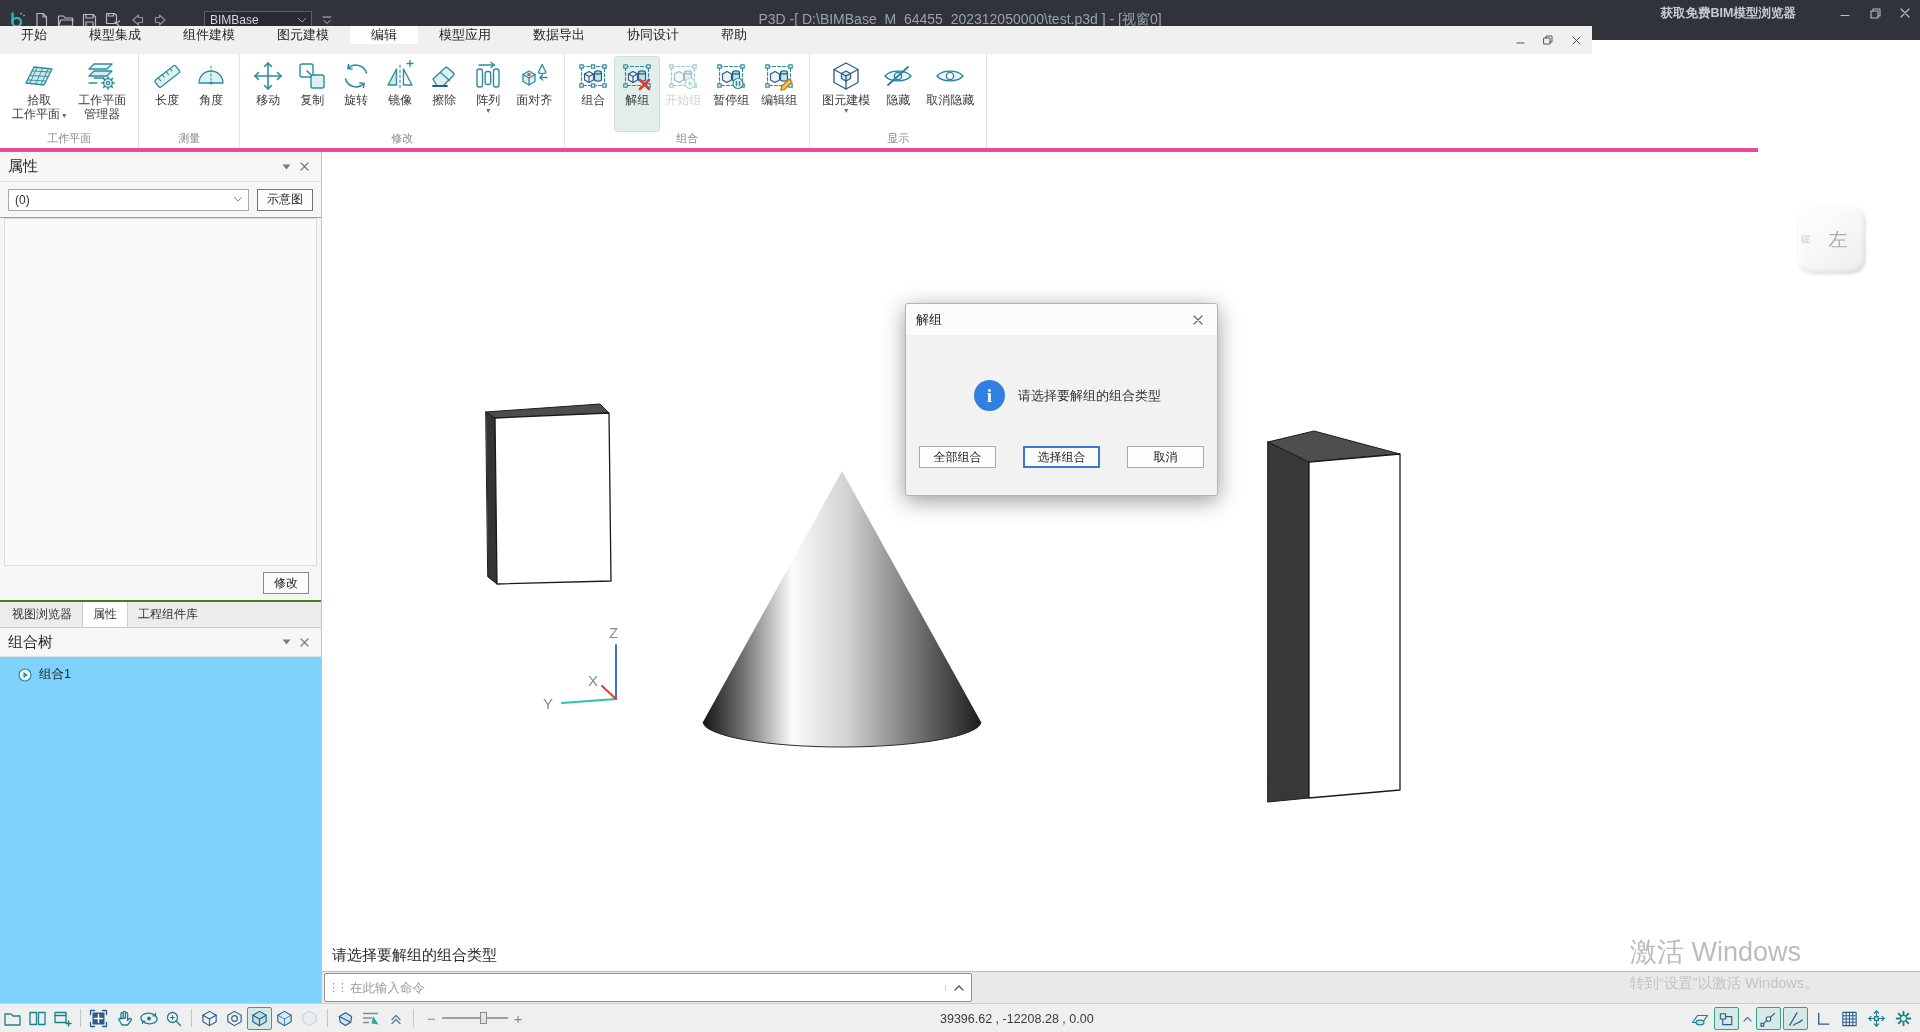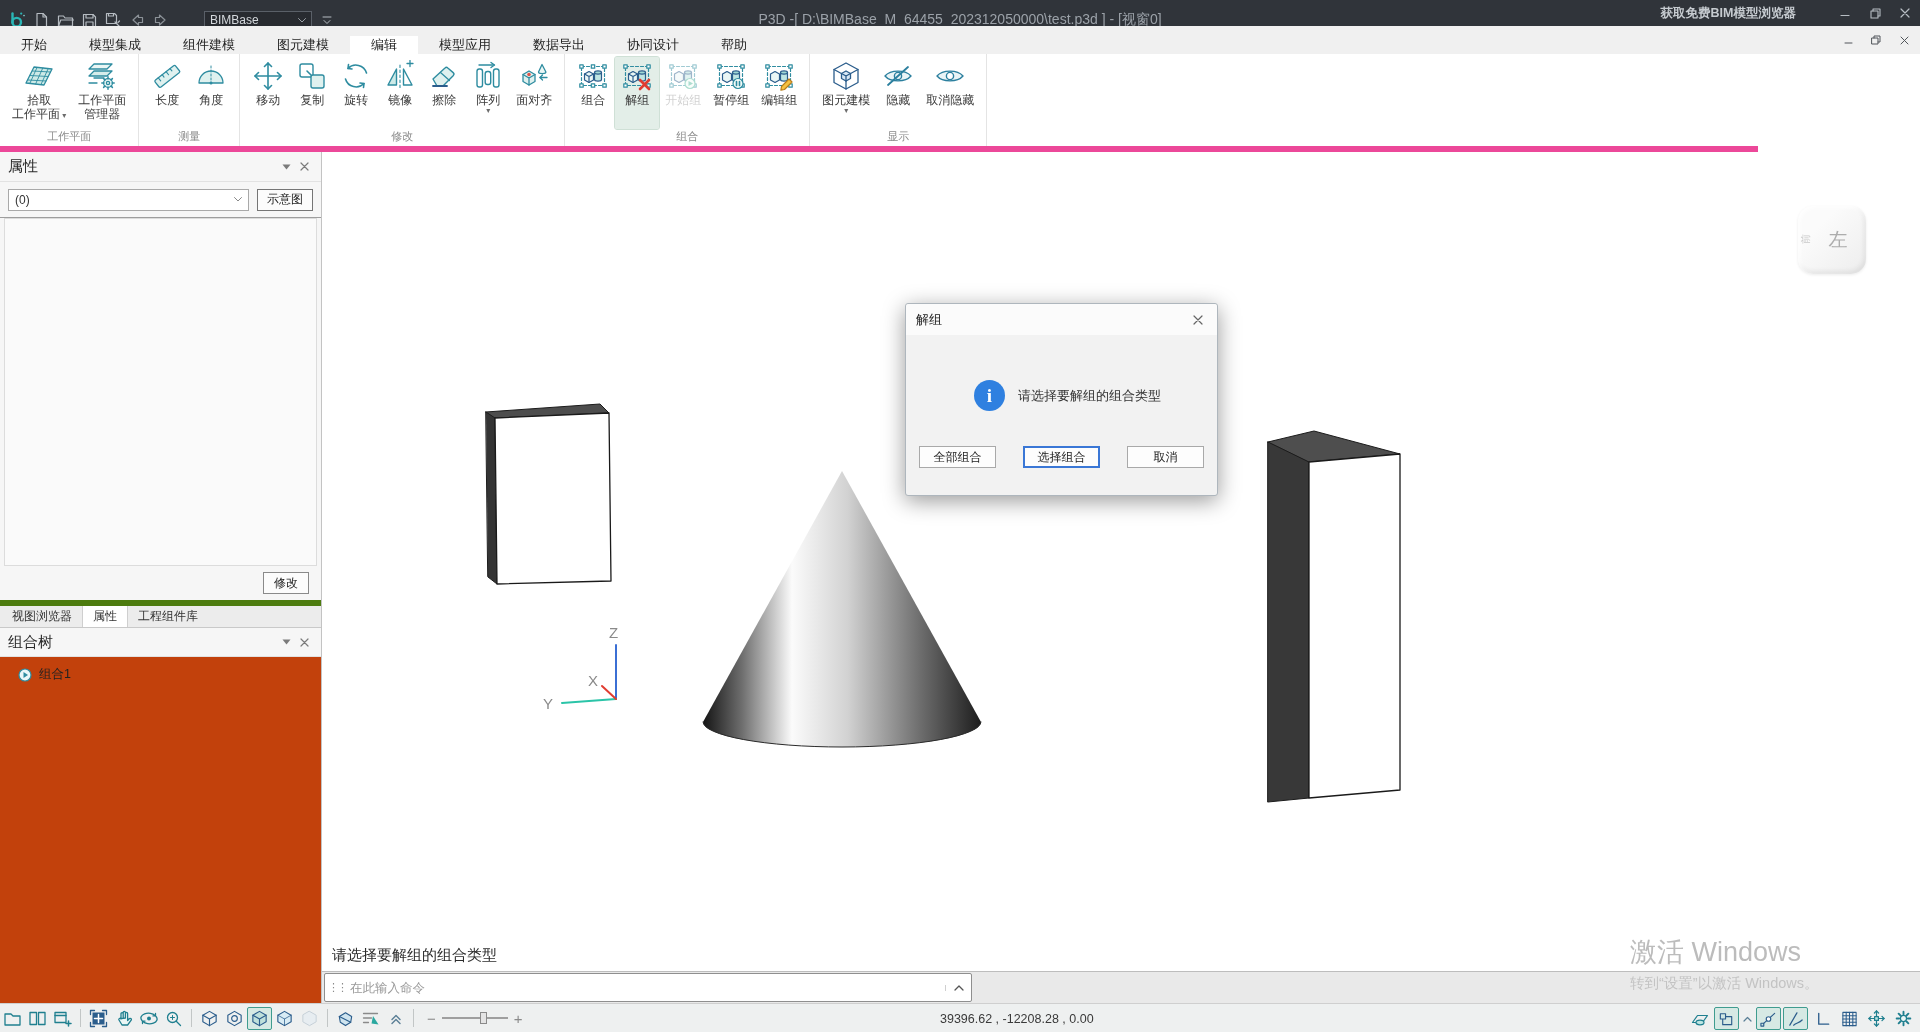--- a/index.html
+++ b/index.html
@@ -12,28 +12,28 @@
   .tb-left { display:flex; align-items:center; gap:6px; padding-left:8px; }
   .tb-icon { width:18px; height:18px; display:flex; align-items:center; justify-content:center; }
   .tb-icon svg { display:block; }
   .workspace-box { margin-left:28px; width:108px; height:19px; background:#282b30; border:1px solid #5a6068; display:flex; align-items:center; justify-content:space-between; padding:0 5px; color:#d4d8dc; font-size:12px; }
   .tb-title { position:absolute; left:0; right:0; text-align:center; font-size:14px; color:#9ba1a8; pointer-events:none; }
   .tb-right { position:absolute; right:0; top:0; height:26px; display:flex; align-items:center;font-weight:bold; }
   .tb-promo { color:#c6cbd0; font-size:12.5px; margin-right:34px; }
   .winbtn { width:30px; height:26px; display:flex; align-items:center; justify-content:center; color:#b7bdc3; }
 
   
-  .menubar { position:absolute; left:0; top:26px; width:1920px; height:28px; background:#f0f0f0; display:flex; align-items:flex-end; }
+  .menubar { position:absolute; left:0; top:26px; width:1592px; height:28px; background:#f0f0f0; display:flex; align-items:flex-start; }
   .menu-item { padding:0 21px; display:flex; align-items:center; font-size:13px; color:#1e1e1e; }
   .menu-item.active { background:#ffffff; }
   .mb-right { position:absolute; right:2px; top:0; height:28px; display:flex; align-items:center; }
   .winbtn2 { width:28px; height:24px; display:flex; align-items:center; justify-content:center; color:#50555a; }
 
   
-  .ribbon { position:absolute; left:0; top:54px; width:1758px; height:98px; background:#fff; border-bottom:6px solid #ec4899; display:flex; }
+  .ribbon { position:absolute; left:0; top:54px; width:1758px; height:98px; background:#fff; border-bottom:4px solid #ec4899; display:flex; }
   .rgroup { display:flex; flex-direction:column; border-right:1px solid #e4e4e4; }
   .rbuttons { flex:1; display:flex; align-items:stretch; padding:3px 6px 0 6px; }
   .rglabel { height:17px; line-height:15px; text-align:center; font-size:11px; color:#8a8a8a; }
   .rbtn { display:flex; flex-direction:column; align-items:center; padding:3px 6px 0 6px; border-radius:2px; }
   .rbtn .ric { width:32px; height:32px; margin-bottom:1px; }
   .rlb { font-size:12px; color:#3a3a3a; line-height:14px; white-space:nowrap; }
   .caret { font-size:8px; color:#6c6c6c; line-height:8px; }
   .rbtn.hl { background:#e3eee8; outline:1px solid #cfe0d6; }
   .rbtn.disabled { opacity:.45; }
   .rbtn.disabled .rlb { color:#9a9a9a; }
@@ -41,24 +41,24 @@
   
   .leftpanel { position:absolute; left:0; top:152px; width:322px; height:851px; background:#f6f6f6; border-right:1px solid #c3c3c3; display:flex; flex-direction:column; }
   .panel-header { height:30px; background:#f6f6f6; display:flex; align-items:center; padding:0 8px; border-bottom:1px solid #e2e2e2; }
   .panel-title { font-size:15px; color:#2b2b2b; flex:1; }
   .ph-ic { width:18px; height:18px; display:flex; align-items:center; justify-content:center; color:#7b7b7b; }
   .prop-controls { height:36px; display:flex; align-items:center; gap:8px; padding:0 8px; border-bottom:1px solid #9d9d9d; }
   .selectbox { flex:1; height:22px; background:#fff; border:1px solid #a9a9a9; display:flex; align-items:center; justify-content:space-between; padding:0 6px; color:#333; }
   .btn-plain { height:22px; background:#fcfcfc; border:1px solid #757575; padding:0 9px; font-size:12px; color:#222; display:flex; align-items:center; }
   .prop-body { flex:1; background:#fafafa; border:1px solid #dcdcdc; margin:0 4px; }
   .modify-row { height:34px; display:flex; align-items:center; justify-content:flex-end; padding:0 12px; }
-  .tabs-row { height:27px; background:#ececec; border-top:6px solid #4d7c0f; display:flex; align-items:stretch; padding-left:2px; }
+  .tabs-row { height:27px; background:#ececec; border-top:2px solid #4d7c0f; display:flex; align-items:stretch; padding-left:2px; }
   .tab { padding:0 10px; display:flex; align-items:center; font-size:12px; color:#333; }
   .tab.active { background:#ffffff; border-left:1px solid #cfcfcf; border-right:1px solid #cfcfcf; }
-  .tree-body { flex:1; background:#c2410c; }
+  .tree-body { flex:1; background:#7dd3fc; }
   .tree-item { display:flex; align-items:center; gap:7px; padding:9px 0 0 18px; font-size:12.5px; color:#222; }
 
   
   .canvascol { position:absolute; left:322px; top:152px; width:1598px; height:851px; display:flex; flex-direction:column; background:#fff; }
   .viewport { position:relative; height:788px; background:#fff; }
   .viewport svg.scene { position:absolute; left:0; top:0; }
   .status-row { height:32px; display:flex; align-items:center; padding-left:10px; font-size:15px; color:#2b2b2b; background:#fff; border-bottom:1px solid #bdbdbd; }
   .command-row { height:31px; display:flex; align-items:stretch; background:#e9e9e9; }
   .command-box { width:648px; background:#fff; border:1px solid #8f8f8f; border-radius:2px; margin:1px 0 1px 2px; display:flex; align-items:center; }
   .grip { color:#8a8a8a; font-size:11px; padding:0 4px 0 3px; letter-spacing:-2px; }

